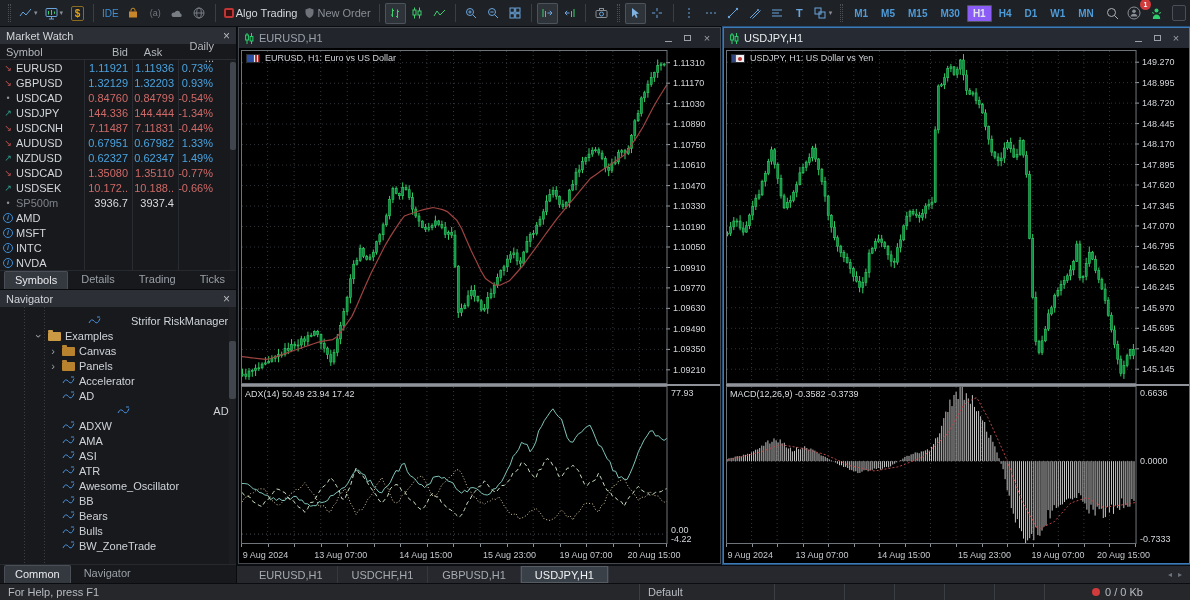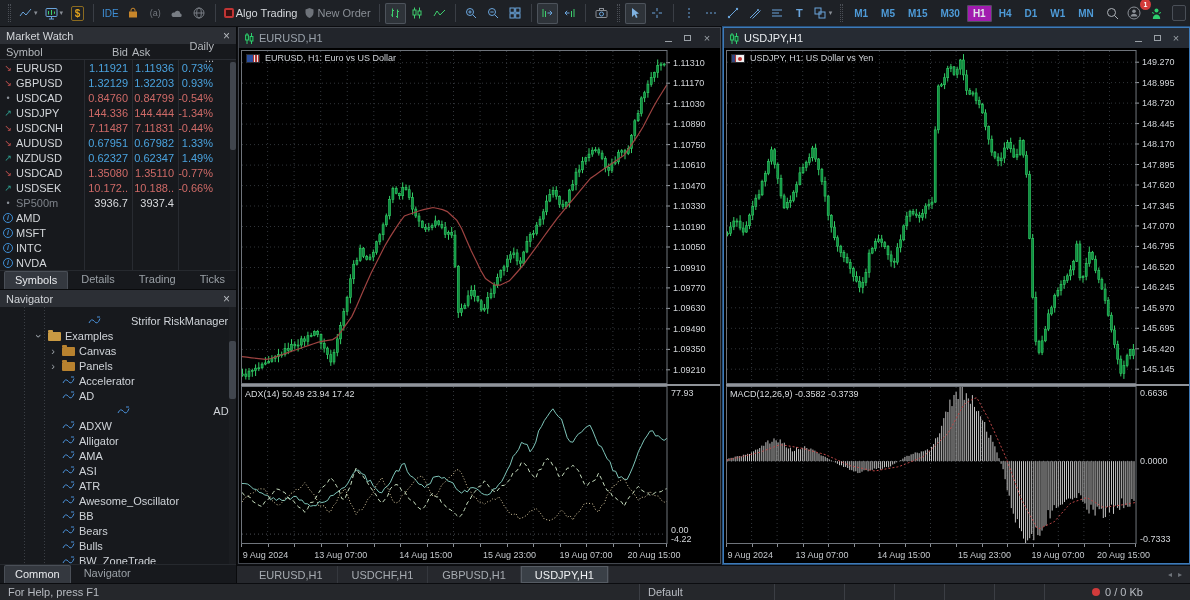--- a/index.html
+++ b/index.html
@@ -13,21 +13,21 @@
   .tbtn{height:21px;min-width:21px;display:flex;align-items:center;justify-content:center;border-radius:2px;padding:0 3px;gap:2px;color:#9aa0a6;flex:0 0 auto}
   .tbtn.sel{background:#2e3339;box-shadow:inset 0 0 0 1px #4d535b}
   .caret{font-size:7px;color:#8a8f96}
   .dollar{color:#e0a21c;border:1px solid #8a6a20;padding:0 3px;border-radius:2px;font-weight:bold;font-size:10px;line-height:13px}
   .ide-txt{color:#3f8fd6;font-weight:normal;font-size:10px}
   .sig-txt{color:#707必578;color:#73787f;font-size:9px}
   .algo-sq{width:10px;height:10px;border:2px solid #c03434;background:#3a0f0f;border-radius:2px;display:inline-block}
   .tlabel-on{color:#d5d8dc}
   .tlabel-off{color:#8a8f96}
   .tf{color:#4e9bd8;font-weight:bold;font-size:10px;padding:3px 6px;border-radius:2px;flex:0 0 auto}
-  .tf.sel{color:#e2e6ea;background:#a21caf;box-shadow:inset 0 0 0 1px #4d535b}
+  .tf.sel{color:#e2e6ea;background:#8b5cf6;box-shadow:inset 0 0 0 1px #4d535b}
   .badge{position:absolute;top:-4px;right:-6px;background:#d23b3b;color:#fff;border-radius:50%;width:11px;height:11px;font-size:7px;display:flex;align-items:center;justify-content:center;font-weight:bold}
   .searchbox{width:88px;height:16px;border:1px solid #4a4f57;background:#22252b;border-radius:2px;margin-left:4px}
   .tspacer{flex:1}
 
   
   .workspace{flex:1;display:flex;min-height:0}
   .left-col{flex:0 0 222px;display:flex;flex-direction:column;background:#17191d;border-right:1px solid #090a0c}
   .panel-header{height:17px;background:#2c2f35;display:flex;align-items:center;padding:0 6px;color:#d2d5d9;flex:0 0 17px}
   .panel-header .x{margin-left:auto;color:#b6babf;font-size:12px;line-height:10px;cursor:default}
 
@@ -349,21 +349,21 @@
     <div class="left-col">
 
       <div class="mw">
         <div class="panel-header">
           <span>Market Watch</span>
           <span class="x">×</span>
         </div>
         <div class="mw-colhead">
           <span style="flex:0 0 84px;padding-left:6px">Symbol</span>
           <span style="flex:0 0 48px;text-align:right;padding-right:4px">Bid</span>
-          <span style="flex:0 0 46px;text-align:left;padding-right:4px">Ask</span>
+          <span style="flex:0 0 46px;text-align:center;padding-right:4px">Ask</span>
           <span style="flex:0 0 38px;text-align:right;padding-right:2px">Daily ...</span>
         </div>
         <div class="mw-rows" id="mw-rows">
           <div class="col-sep" style="left:84px"></div>
           <div class="col-sep" style="left:132px"></div>
           <div class="col-sep" style="left:178px"></div>
           <div class="vscroll">
               <div class="vthumb" style="top:2px;height:88px"></div>
             </div>
         <div class="mw-row">
@@ -539,30 +539,20 @@
             </div>
             <div class="tree-item" style="padding-left: 48px;">
               <span class="chev"></span>
               <span style="display: inline-flex;">
                 <svg width="13" height="10">
                   <path d="M1 7 Q3.5 1.5 6.5 5.5 T12 2.5" stroke="#4a90d8" fill="none"></path>
                   <line x1="9" y1="1" x2="12" y2="1" stroke="#4a90d8"></line>
                 </svg>
               </span>
               <span>ADXW</span>
-            </div>
-            <div class="tree-item" style="padding-left: 48px;">
-              <span class="chev"></span>
-              <span style="display: inline-flex;">
-                <svg width="13" height="10">
-                  <path d="M1 7 Q3.5 1.5 6.5 5.5 T12 2.5" stroke="#4a90d8" fill="none"></path>
-                  <line x1="9" y1="1" x2="12" y2="1" stroke="#4a90d8"></line>
-                </svg>
-              </span>
-              <span>Alligator</span>
             </div>
             <div class="tree-item" style="padding-left: 48px;">
               <span class="chev"></span>
               <span style="display: inline-flex;">
                 <svg width="13" height="10">
                   <path d="M1 7 Q3.5 1.5 6.5 5.5 T12 2.5" stroke="#4a90d8" fill="none"></path>
                   <line x1="9" y1="1" x2="12" y2="1" stroke="#4a90d8"></line>
                 </svg>
               </span>
               <span>AMA</span>

